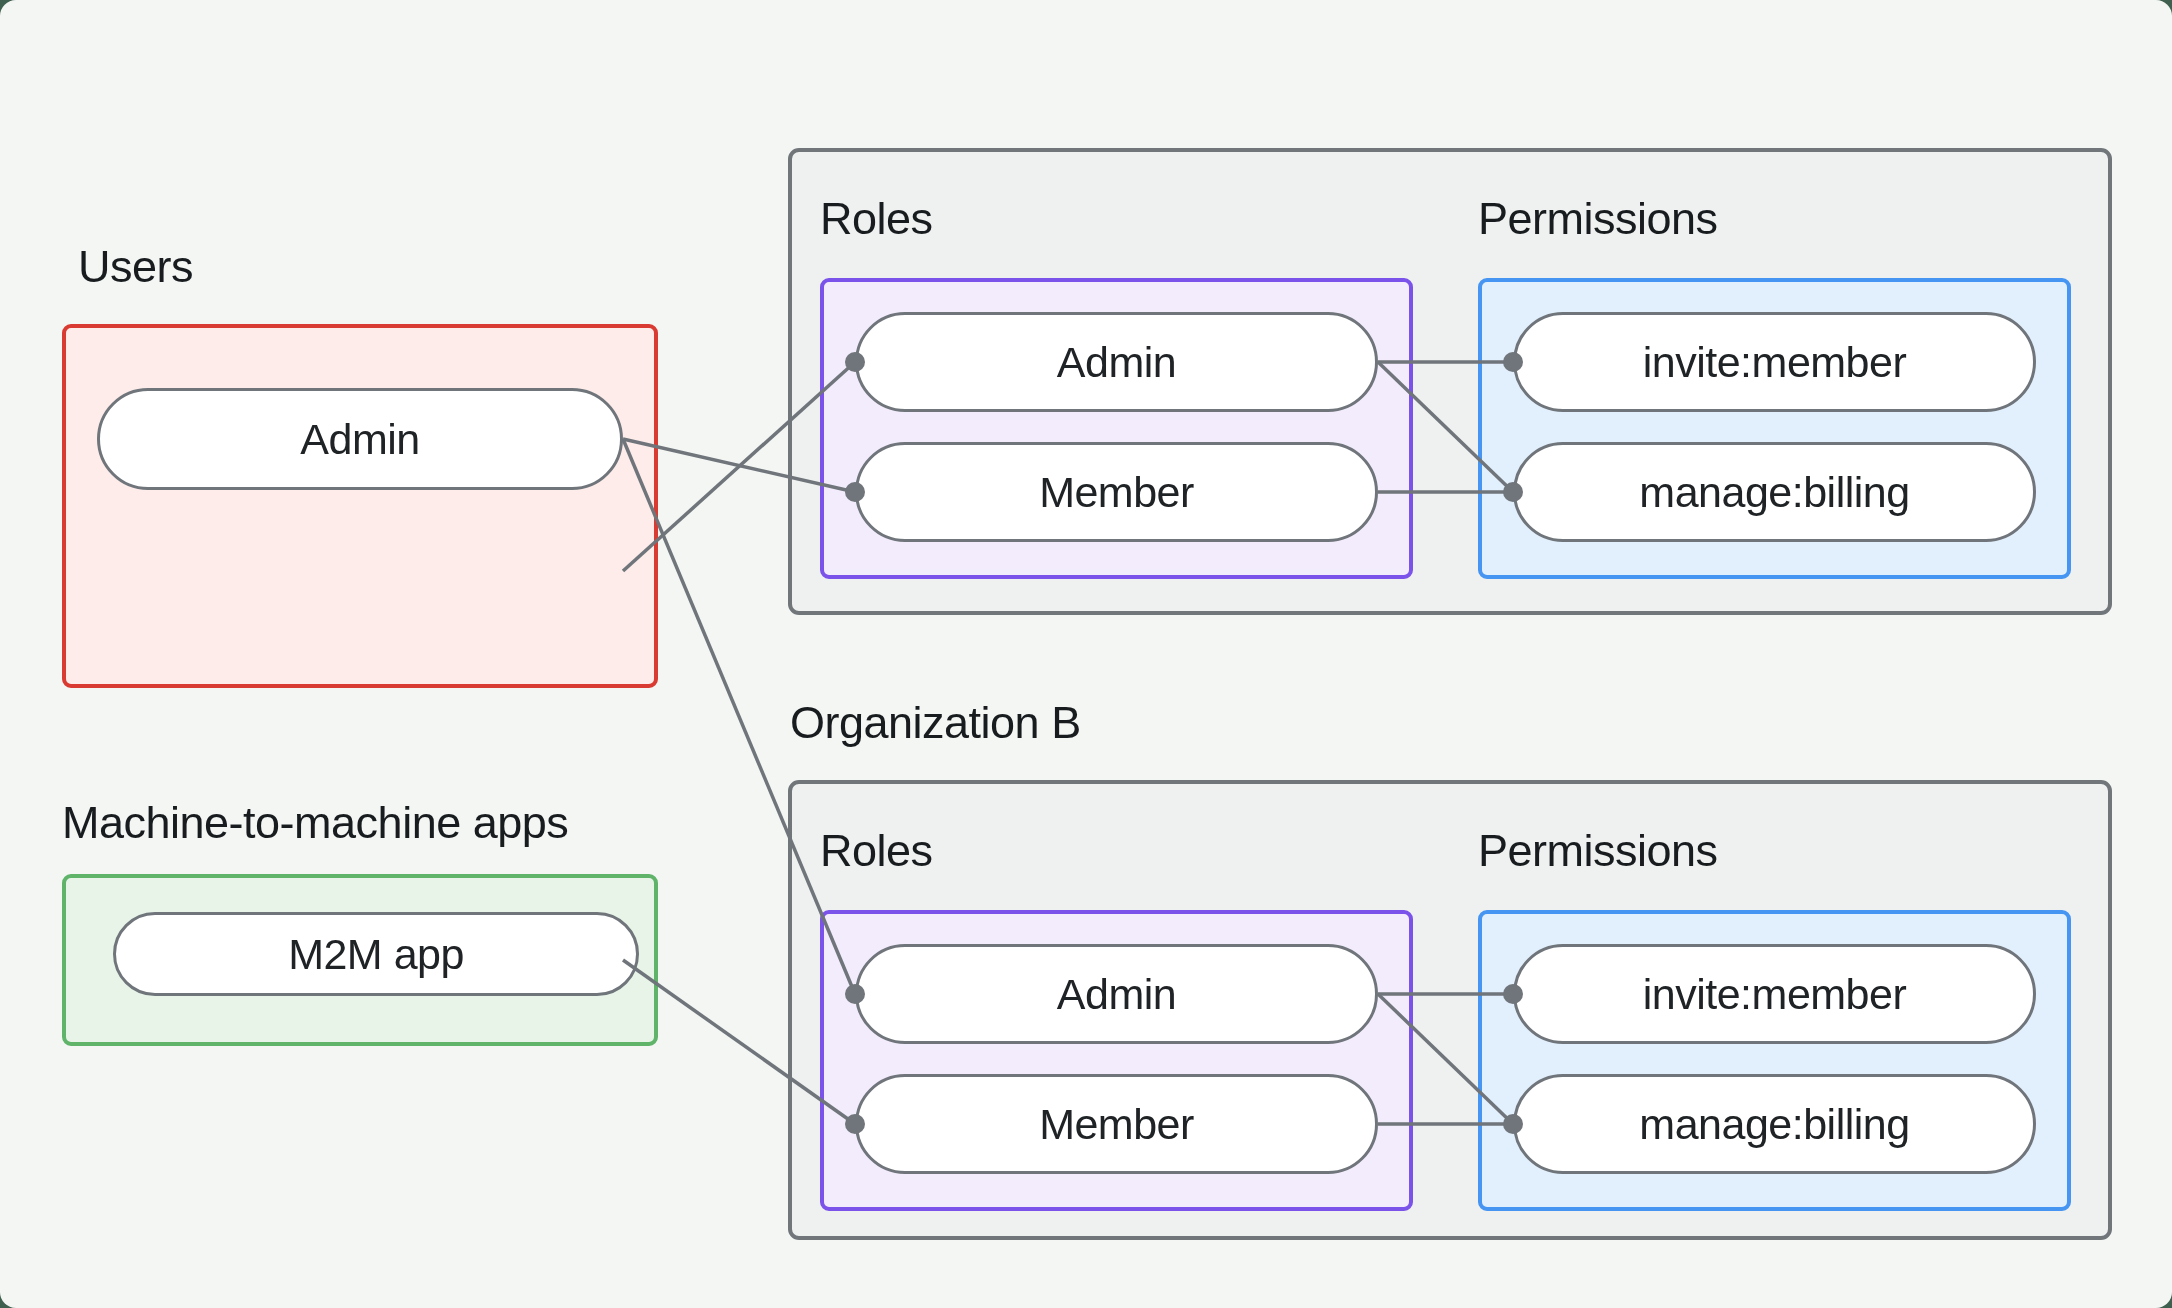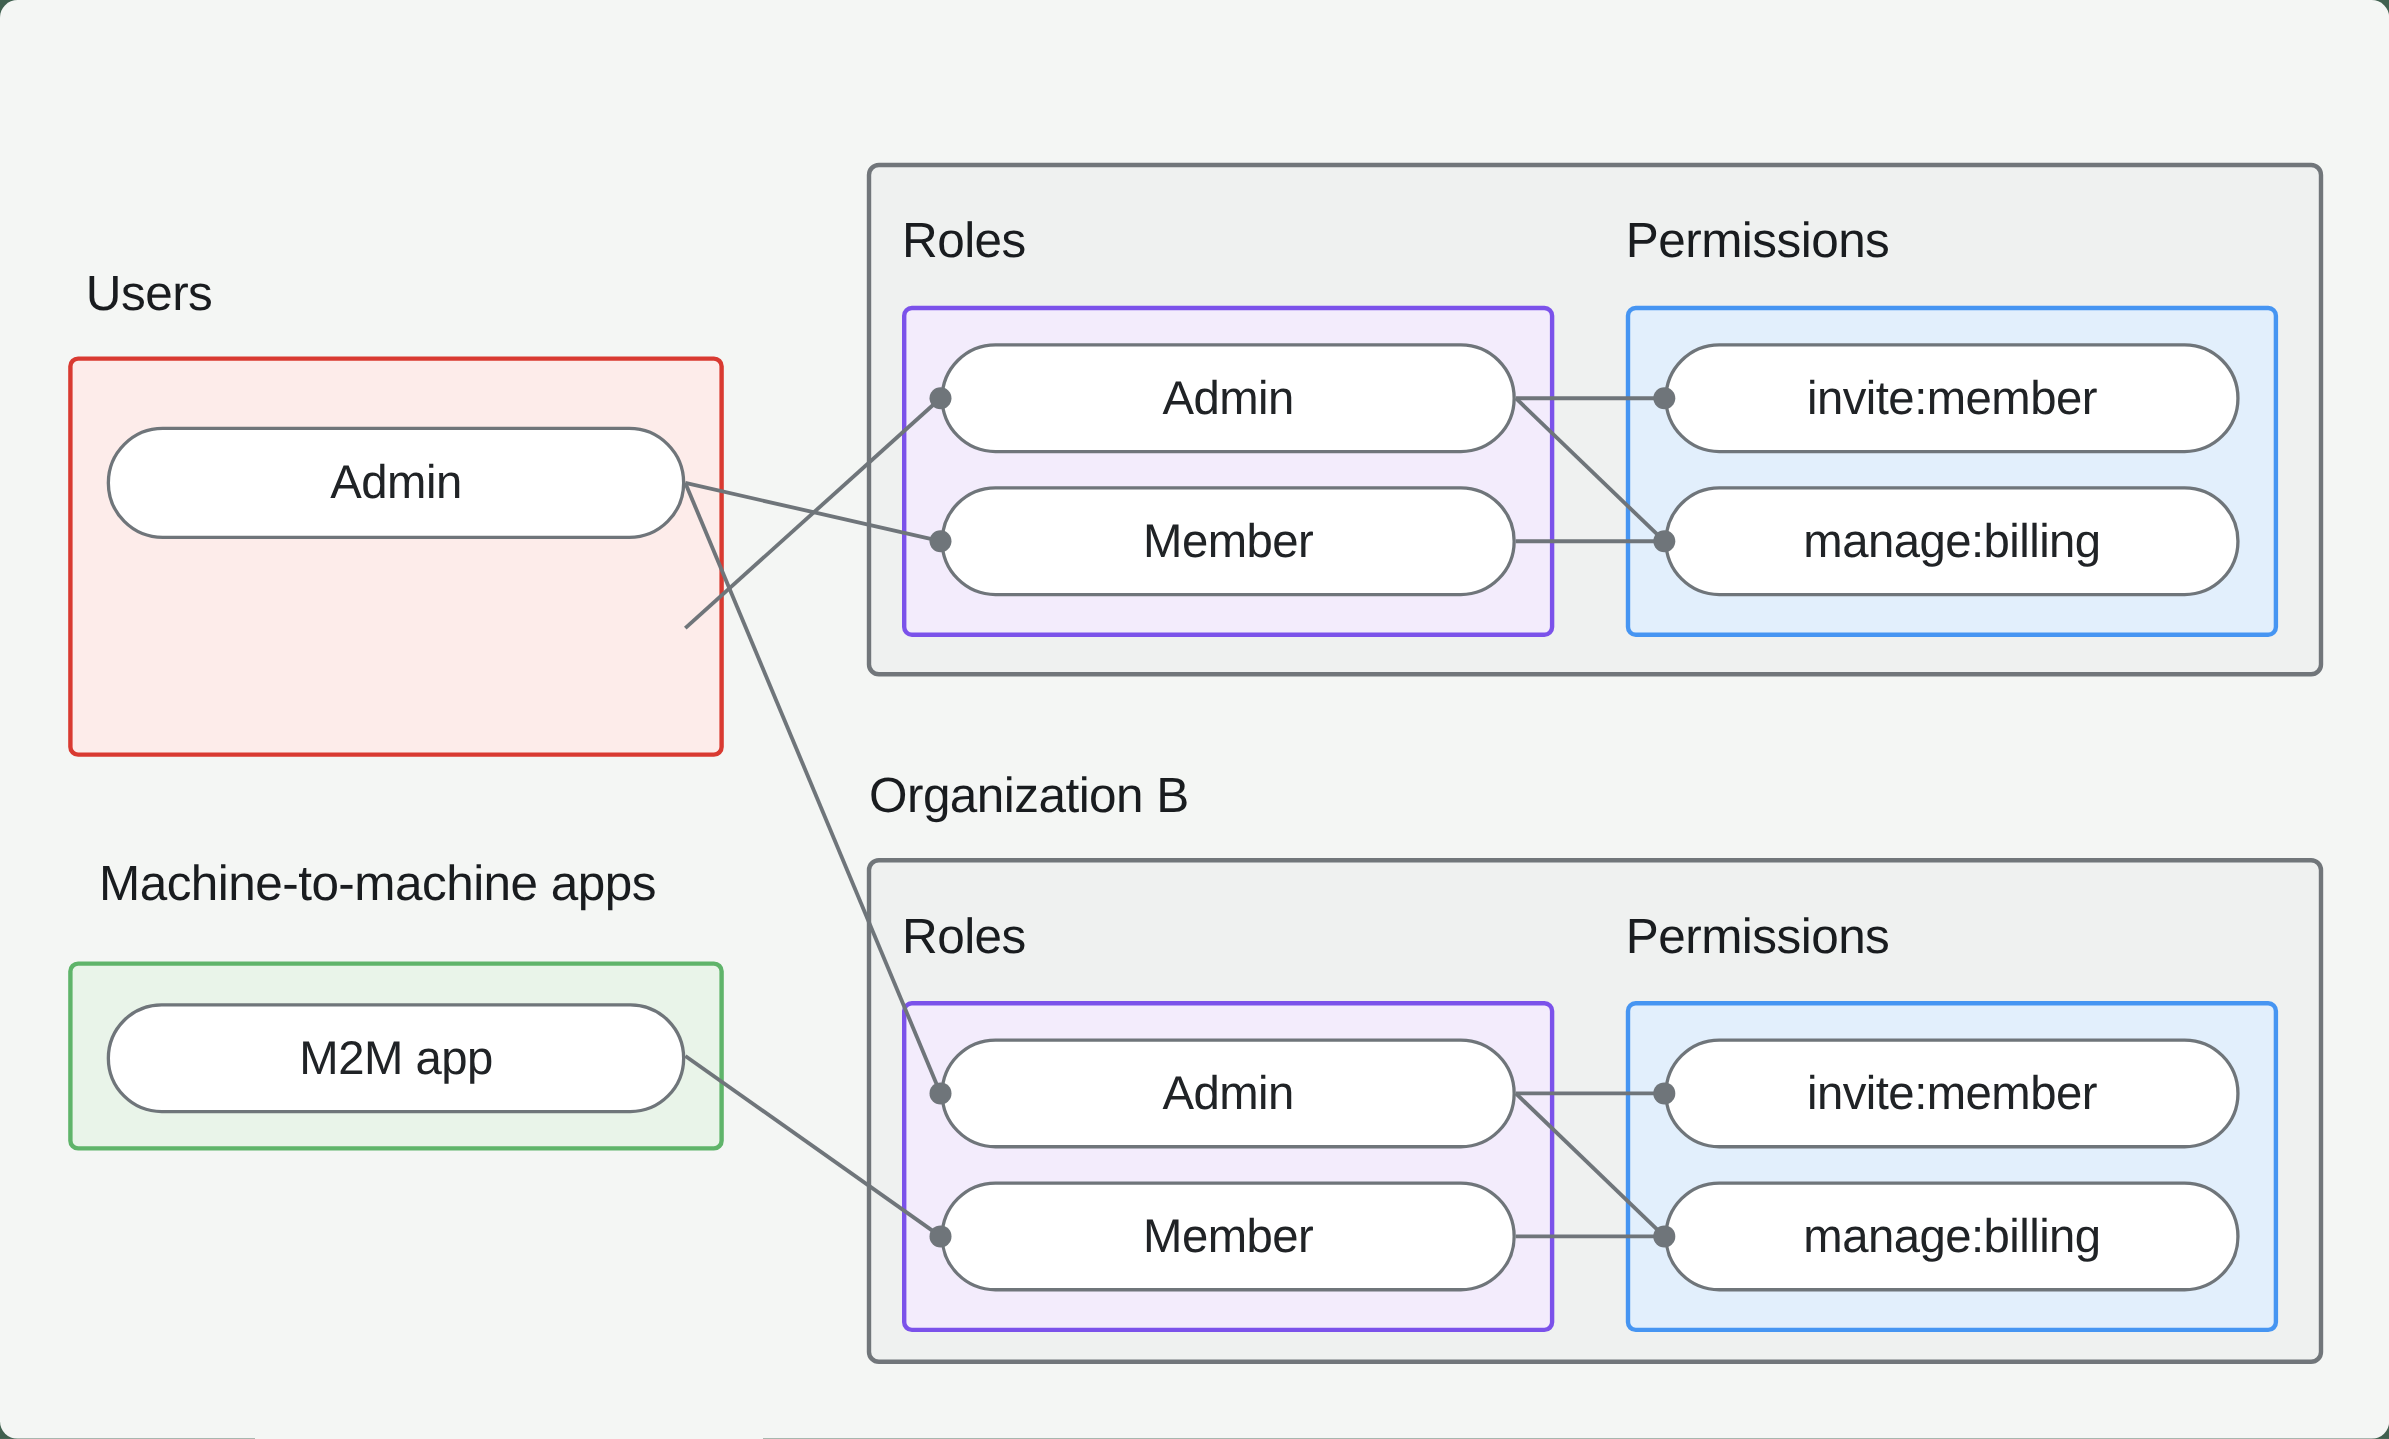--- a/index.html
+++ b/index.html
@@ -57,23 +57,23 @@
 <body>
 
 <div class="canvas">
 
   <div class="abs section-label" style="left:78px; top:242px;">Users</div>
   <div class="abs group-box users-box" style="left:62px; top:324px; width:596px; height:364px;"></div>
   <div class="abs pill" style="left:97px; top:388px; width:526px; height:102px;">
     <span>Admin</span>
   </div>
 
-  <div class="abs section-label" style="left:62px; top:778px;margin-left:28px;">Machine-to-machine apps</div>
+  <div class="abs section-label" style="left:62px; top:798px;">Machine-to-machine apps</div>
   <div class="abs group-box m2m-box" style="left:62px; top:874px; width:596px; height:172px;"></div>
-  <div class="abs pill" style="left:97px; top:912px; width:526px; height:100px;">
+  <div class="abs pill" style="left:113px; top:912px; width:526px; height:84px;">
     <span>M2M app</span>
   </div>
 
   <div class="abs org-box" style="left:788px; top:148px; width:1324px; height:467px;"></div>
   <div class="abs section-label" style="left:820px; top:194px;">Roles</div>
   <div class="abs section-label" style="left:1478px; top:194px;">Permissions</div>
   <div class="abs group-box roles-box" style="left:820px; top:278px; width:593px; height:301px;"></div>
   <div class="abs group-box perms-box" style="left:1478px; top:278px; width:593px; height:301px;"></div>
   <div class="abs pill" style="left:855px; top:312px; width:523px; height:100px;">
     <span>Admin</span>

